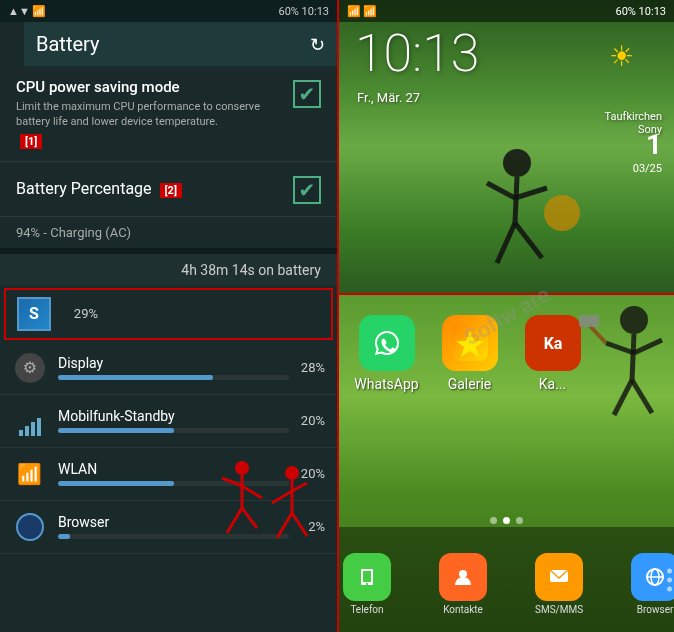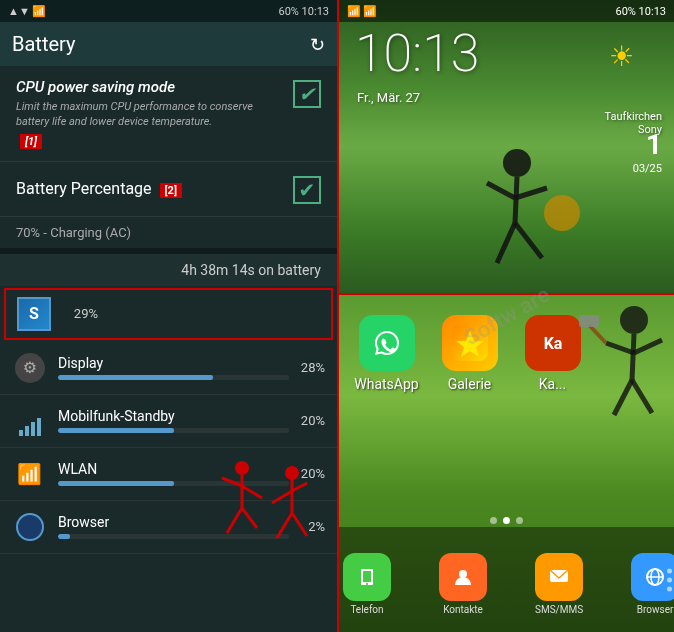--- a/index.html
+++ b/index.html
@@ -33,20 +33,21 @@
       color: #ccc;
     }
 
     .header-bar {
       background: #1e3a3a;
       padding: 8px 12px;
       display: flex;
       align-items: center;
       justify-content: space-between;
       min-height: 44px;
+      margin-left: 24px;
     }
 
     .header-title {
       font-size: 20px;
       color: #ffffff;
       font-weight: 400;
     }
 
     .refresh-icon {
       color: #ffffff;
@@ -58,21 +59,20 @@
       overflow-y: auto;
       padding: 0;
     }
 
     .setting-item {
       padding: 12px 16px;
       border-bottom: 1px solid #2a3a3a;
       display: flex;
       align-items: flex-start;
       justify-content: space-between;
-      font-style: italic;
     }
 
     .setting-item-text {
       flex: 1;
       margin-right: 8px;
     }
 
     .setting-title {
       font-size: 15px;
       color: #ffffff;
@@ -586,21 +586,21 @@
       <div class="battery-percentage-row">
         <div>
           <span class="battery-percentage-label">Battery Percentage</span>
           <span class="red-label">[2]</span>
         </div>
         <div class="checkbox-checked">
           <span class="checkmark">✔</span>
         </div>
       </div>
 
-      <div class="status-text">70% - Charging (AC)</div>
+      <div class="status-text">94% - Charging (AC)</div>
 
       <div class="separator-bar"></div>
 
       <div class="battery-time">4h 38m 14s on battery</div>
 
       <div class="apps-list">
 
         <div class="app-row highlighted">
           <div class="app-icon-container">
             <div class="app-icon-s">S</div>

